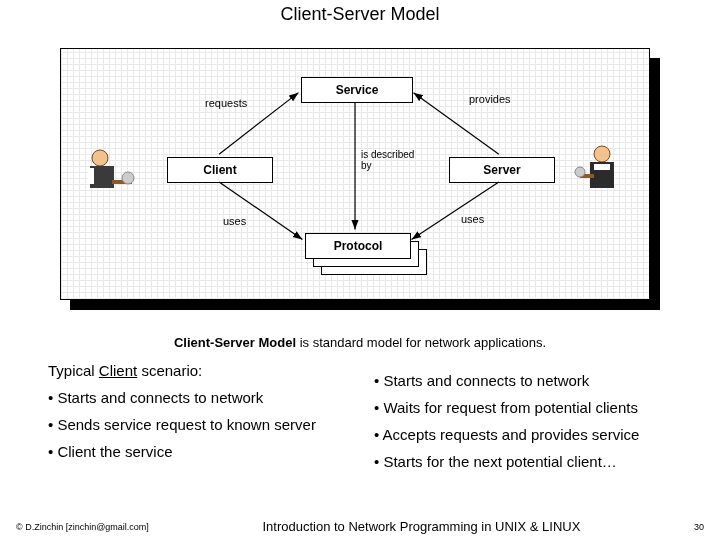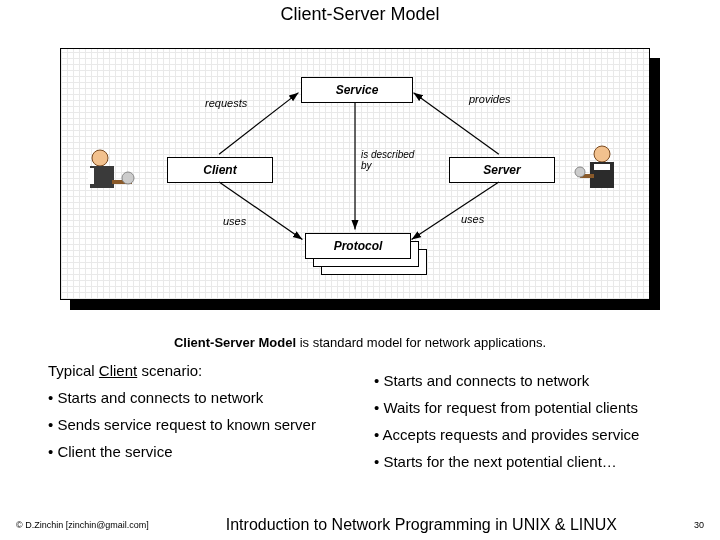--- a/index.html
+++ b/index.html
@@ -37,21 +37,20 @@
     position: absolute;
     left: 0;
     top: 0;
     right: 10px;
     bottom: 10px;
     border: 1px solid #000;
     background:
       repeating-linear-gradient(0deg, #e9e9e9 0 1px, transparent 1px 6px),
       repeating-linear-gradient(90deg, #e9e9e9 0 1px, transparent 1px 6px),
       #fff;
-    font-style: italic;
   }
   svg.arrows {
     position: absolute;
     left: 0;
     top: 0;
     width: 100%;
     height: 100%;
     pointer-events: none;
   }
   .d-label {
@@ -113,21 +112,21 @@
     display: flex;
     align-items: center;
     font-size: 9px;
     color: #000;
     padding: 0 16px;
     margin-top: 15px;
   }
   .footer .mid {
     flex: 1;
     text-align: center;
-    font-size: 16px;
+    font-size: 13px;
   }
 </style>
 </head>
 <body>
 
 <div class="slide-title">Client-Server Model</div>
 
 <div class="diagram-outer">
   <div class="shadow-box"></div>
   <div class="diagram-box">

